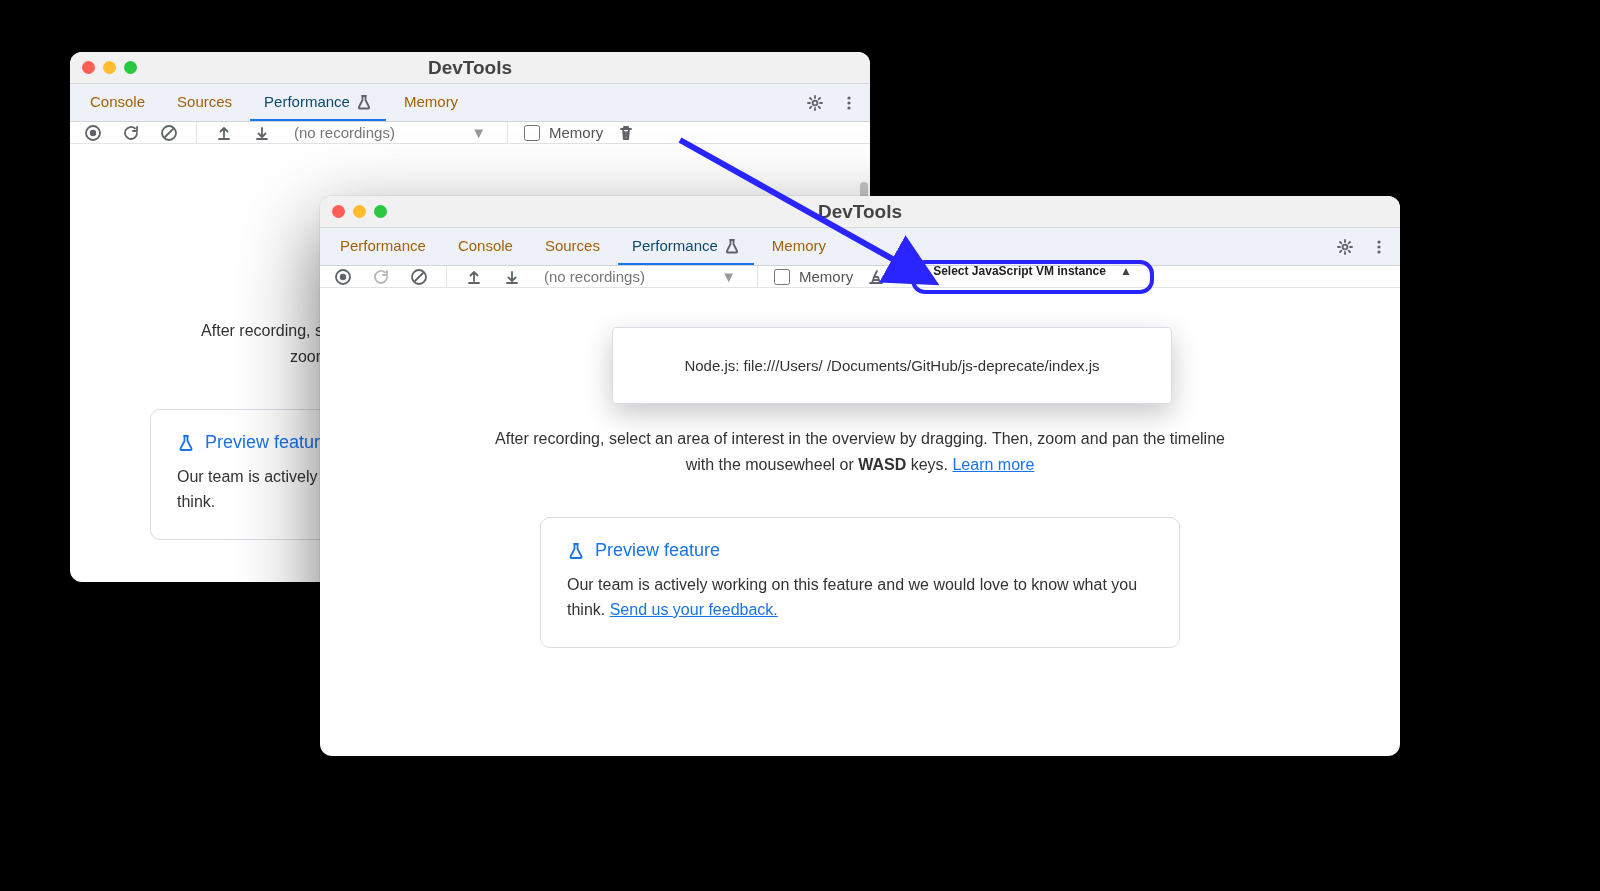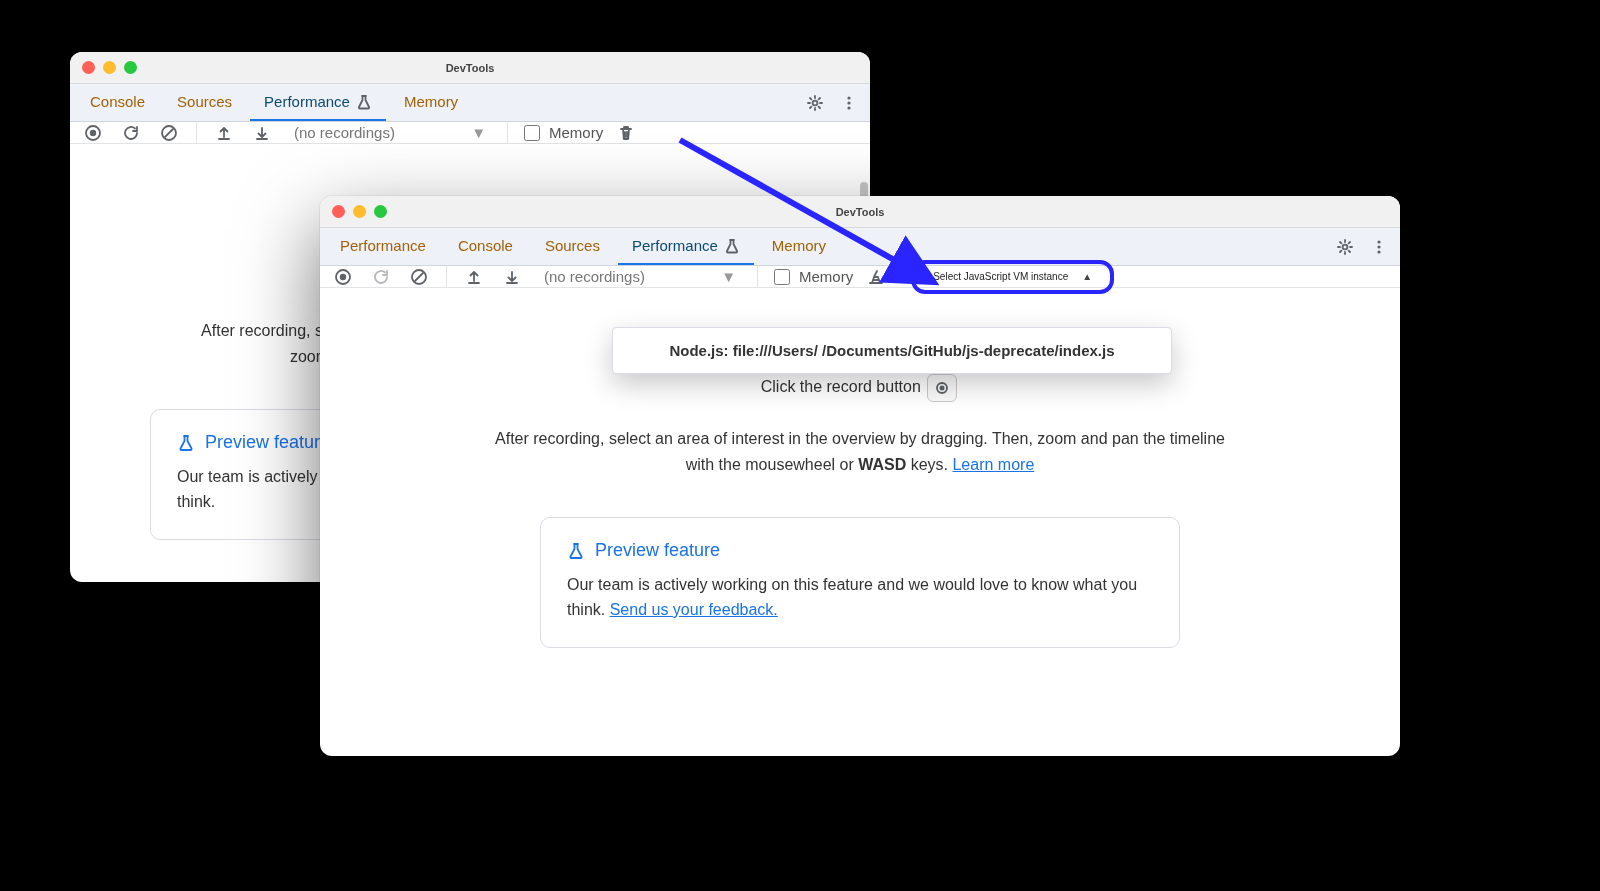--- a/index.html
+++ b/index.html
@@ -37,21 +37,21 @@
     position: relative;
     flex: none;
   }
   .traffic { display:flex; gap:8px; padding-left:12px; }
   .tl { width:13px; height:13px; border-radius:50%; }
   .tl.red  { background:#ff5f57; }
   .tl.yel  { background:#febc2e; }
   .tl.grn  { background:#28c840; }
   .titlebar .title {
     position:absolute; left:0; right:0; text-align:center;
-    font-weight:600; color:#444; font-size:11px; pointer-events:none;
+    font-weight:600; color:#444; font-size:19px; pointer-events:none;
   }
 
   
   .tabstrip {
     height: 38px;
     background: #eef1f8;
     border-bottom: 1px solid #d0d4dc;
     display:flex; align-items:center;
     padding: 0 6px;
     gap: 4px;
@@ -90,27 +90,28 @@
     border:1px solid transparent; border-radius:4px;
     justify-content:space-between;
   }
   .select-rec .chev { color:#999; }
   .mem-check { display:flex; align-items:center; gap:6px; color:#555; }
   .mem-check input { width:16px; height:16px; }
 
   .vm-select {
     margin-left: 12px;
     height:34px;
-    display:flex; align-items:center; gap:14px;
+    display:flex; align-items:flex-start; gap:14px;
     padding: 0 18px;
     border: 4px solid #2a25ff;
     border-radius: 14px;
     cursor:pointer;
     color:#222;
-    font-size:10px;
+    font-size:12px;
+    font-weight:bold;
   }
   .vm-select .tri { color:#444; }
 
   
   .content {
     flex:1;
     overflow:auto;
     padding: 56px 36px 20px 36px;
     text-align:center;
     color:#333;
@@ -147,23 +148,22 @@
 
   
   .vm-pop {
     position:absolute;
     left:612px; top:327px;
     width:560px;
     background:#fff;
     border:1px solid #d9dde3;
     border-radius:4px;
     box-shadow:0 10px 28px rgba(0,0,0,.22);
-    padding:6px 12px;
+    padding:21px 12px;
     z-index:50;
-    font-weight:bold;
   }
   .vm-pop .item {
     padding:8px 10px; color:#333; font-size:15px; text-align:center;
     cursor:pointer; border-radius:4px;
   }
 
   
   .arrow-svg { position:absolute; left:640px; top:120px; z-index:60; pointer-events:none; }
 
   

